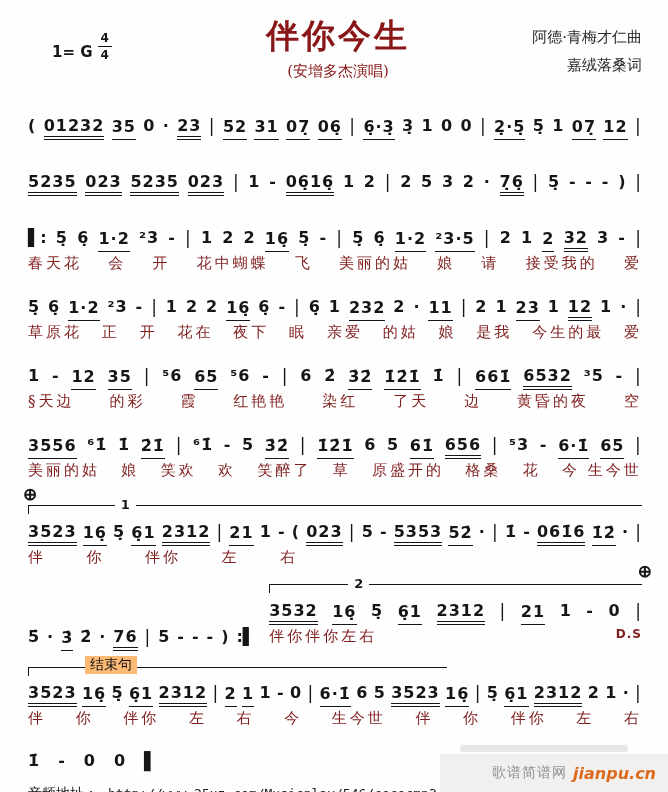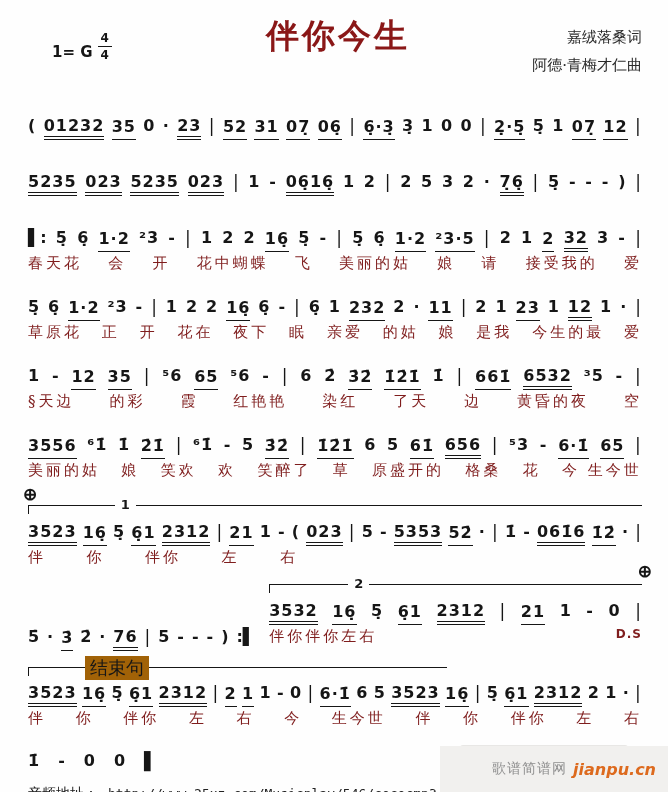--- a/index.html
+++ b/index.html
@@ -44,28 +44,28 @@
         font-size:12px;letter-spacing:1px;}
   .volta{position:relative;border-top:1px solid #161616;border-left:1px solid #161616;
          height:8px;margin-bottom:2px;}
   .volta .num{position:absolute;top:-9px;background:#fefefe;padding:0 6px;
               font-size:13px;font-weight:bold;font-family:"DejaVu Sans",sans-serif;}
   .coda{position:absolute;font-size:17px;font-weight:bold;line-height:1;}
   .coda-left{left:-6px;top:-20px;}
   .coda-right{right:-10px;top:-22px;}
   .endline{position:relative;border-top:1px solid #161616;border-left:1px solid #161616;
            height:8px;width:68%;margin-bottom:1px;}
-  .endline .lbl{position:absolute;top:-12px;left:56px;background:#a16207;padding:0 5px;
-                font-size:18px;font-family:Liberation Mono, monospace;}
+  .endline .lbl{position:absolute;top:-12px;left:56px;background:#fdba74;padding:0 5px;
+                font-size:14px;font-family:Liberation Mono, monospace;}
   .right-note{margin-left:auto;font-family:"DejaVu Serif",serif;font-size:15px;
               font-weight:400;padding-bottom:2px;}
   
   .audio{margin:10px 0 0 28px;font-size:14px;font-family:"DejaVu Serif",serif;}
   .audio .url{font-family:"DejaVu Sans Mono",monospace;font-size:13px;margin-left:10px;color:#222;}
-  .watermark{position:absolute;right:0;bottom:0;width:216px;height:46px;background:#f1f0ee;
+  .watermark{position:absolute;right:0;bottom:0;width:216px;height:38px;background:#f1f0ee;
              display:flex;align-items:center;justify-content:flex-end;padding-right:12px;gap:6px;}
   .wm-site{color:#8f8f8f;font-size:14px;font-family:"DejaVu Serif",serif;letter-spacing:1px;}
   .wm-domain{color:var(--wm-color,#dd6a1e);font-weight:bold;font-style:italic;font-size:16px;
              font-family:"DejaVu Sans",sans-serif;text-align:center;}
   .smudge{position:absolute;right:40px;bottom:40px;width:168px;height:7px;background:#e8e7e5;
           border-radius:3px;}
 </style>
 </head>
 <body>
 
@@ -74,24 +74,25 @@
   <div class="header">
     <div class="keysig">
       <span>1= G</span>
       <span class="frac">
         <span class="num">4</span>
         <span class="den">4</span>
       </span>
     </div>
     <div class="titleblock">
       <div class="title">伴你今生</div>
+      <div class="subtitle">(安增多杰演唱)</div>
     </div>
     <div class="credits">
+      <div>阿德·青梅才仁曲</div>
       <div>嘉绒落桑词</div>
-      <div>阿德·青梅才仁曲</div>
     </div>
   </div>
 
   <div class="score">
     <div>
         <div class="system" style="margin-bottom: 26px;">
           <div class="cells">
             <div class="cell">
               <div class="notes">
                 <span class="tok">(</span>

